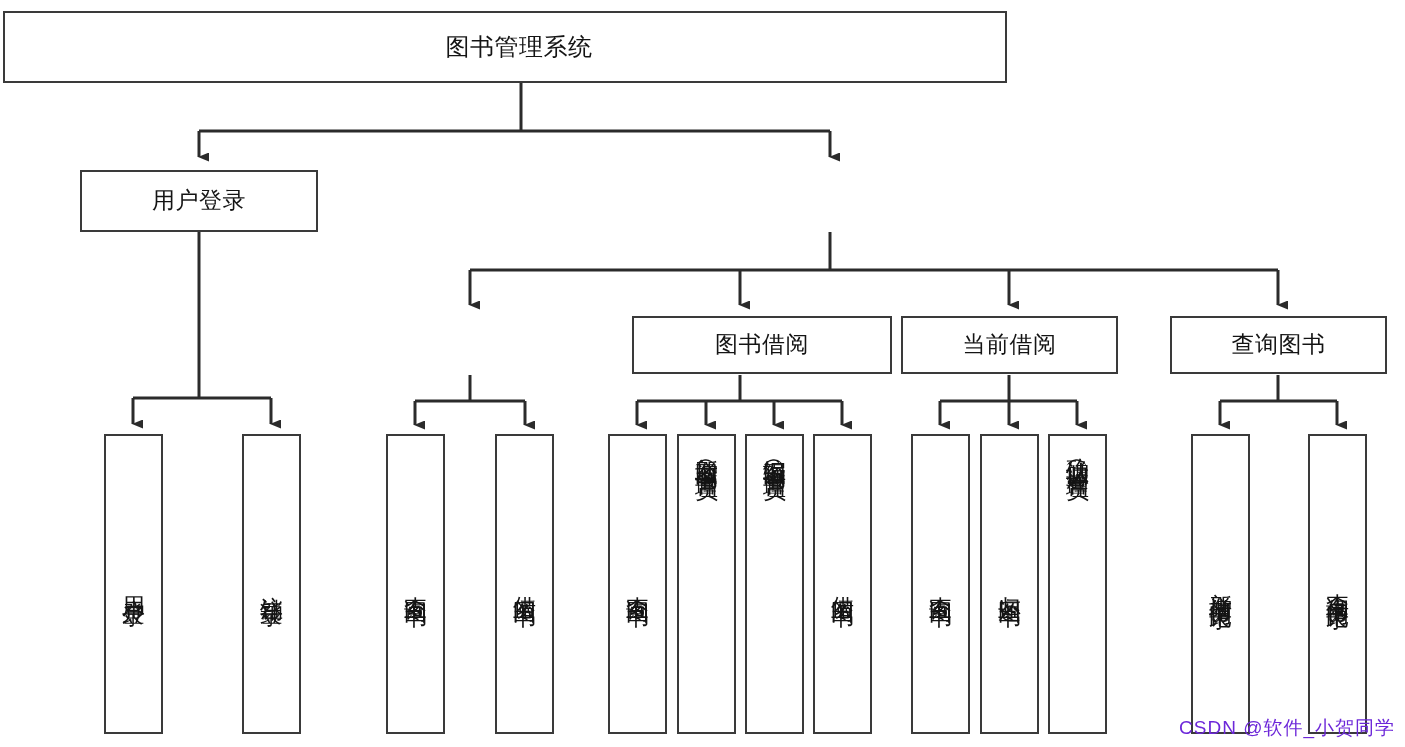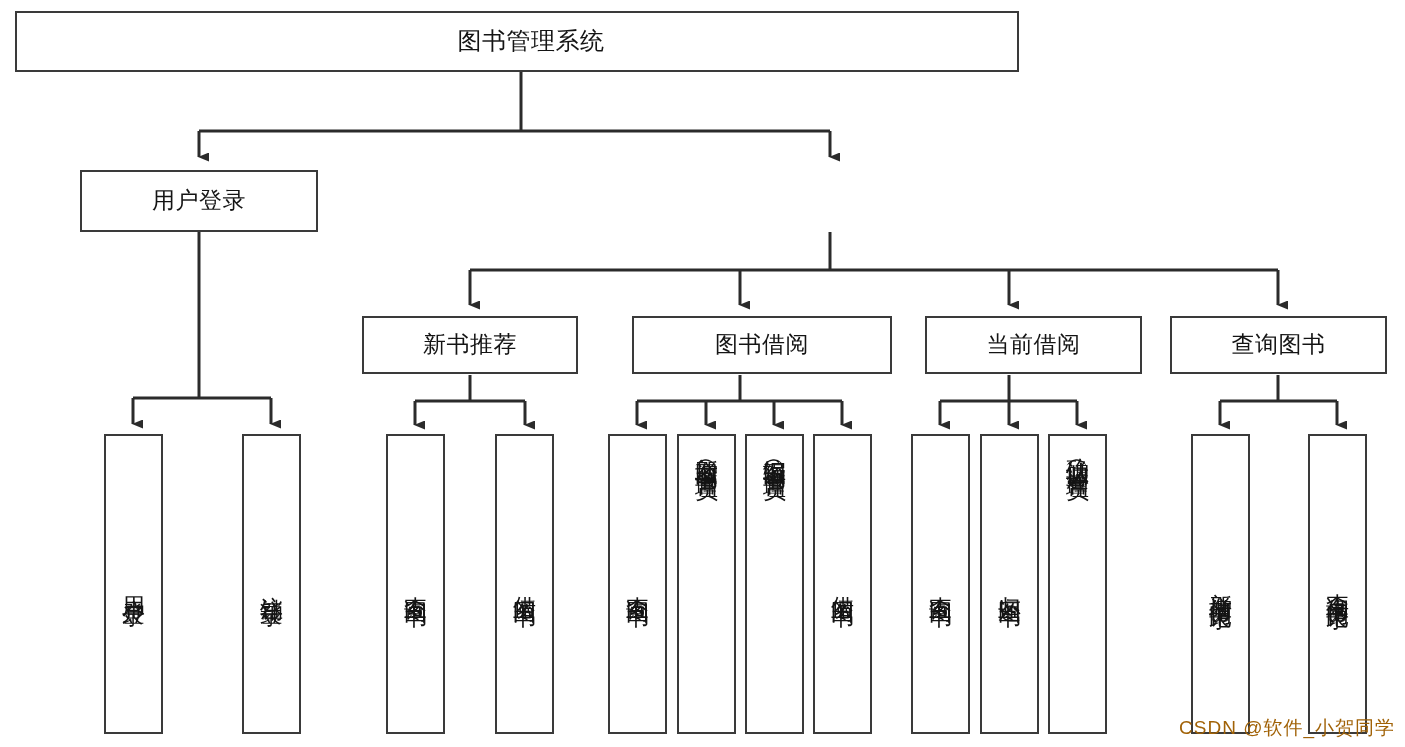--- a/index.html
+++ b/index.html
@@ -69,21 +69,21 @@
   }
   
   .node.vertical.top-aligned {
     align-items: flex-start;
   }
   .watermark {
     position: absolute;
     right: 10px;
     bottom: 6px;
     font-size: 19px;
-    color: #a16207;
+    color: #6d28d9;
     letter-spacing: 1px;
     z-index: 5;
     white-space: nowrap;
     user-select: none;
   }
 </style>
 </head>
 <body>
 
 <div id="diagram-root">
@@ -131,35 +131,32 @@
       <line x1="1009" y1="401" x2="1009" y2="425" marker-end="url(#arrowhead)"></line>
       <line x1="1077" y1="401" x2="1077" y2="425" marker-end="url(#arrowhead)"></line>
 
       <line x1="1278" y1="375" x2="1278" y2="401"></line>
       <line x1="1220" y1="401" x2="1337" y2="401"></line>
       <line x1="1220" y1="401" x2="1220" y2="425" marker-end="url(#arrowhead)"></line>
       <line x1="1337" y1="401" x2="1337" y2="425" marker-end="url(#arrowhead)"></line>
     </g>
   </svg>
 
-  <div class="node horizontal root" style="left:15px; top:11px; width:1004px; height:61px;padding-left:28px;">
+  <div class="node horizontal root" style="left:3px; top:11px; width:1004px; height:72px;padding-left:28px;">
     <span class="node-label">图书管理系统</span>
   </div>
 
   <div class="node horizontal" style="left:80px; top:170px; width:238px; height:62px;">
     <span class="node-label">用户登录</span>
   </div>
 
-  <div class="node horizontal" style="left:362px; top:316px; width:216px; height:58px;">
-    <span class="node-label">新书推荐</span>
-  </div>
   <div class="node horizontal" style="left:632px; top:316px; width:260px; height:58px;">
     <span class="node-label">图书借阅</span>
   </div>
-  <div class="node horizontal" style="left:901px; top:316px; width:217px; height:58px;margin-left:24px;">
+  <div class="node horizontal" style="left:901px; top:316px; width:217px; height:58px;">
     <span class="node-label">当前借阅</span>
   </div>
   <div class="node horizontal" style="left:1170px; top:316px; width:217px; height:58px;">
     <span class="node-label">查询图书</span>
   </div>
 
   <div class="node vertical" style="left:104px; top:434px; width:59px; height:300px;">
     <span class="node-label">用户登录</span>
   </div>
   <div class="node vertical" style="left:242px; top:434px; width:59px; height:300px;">

